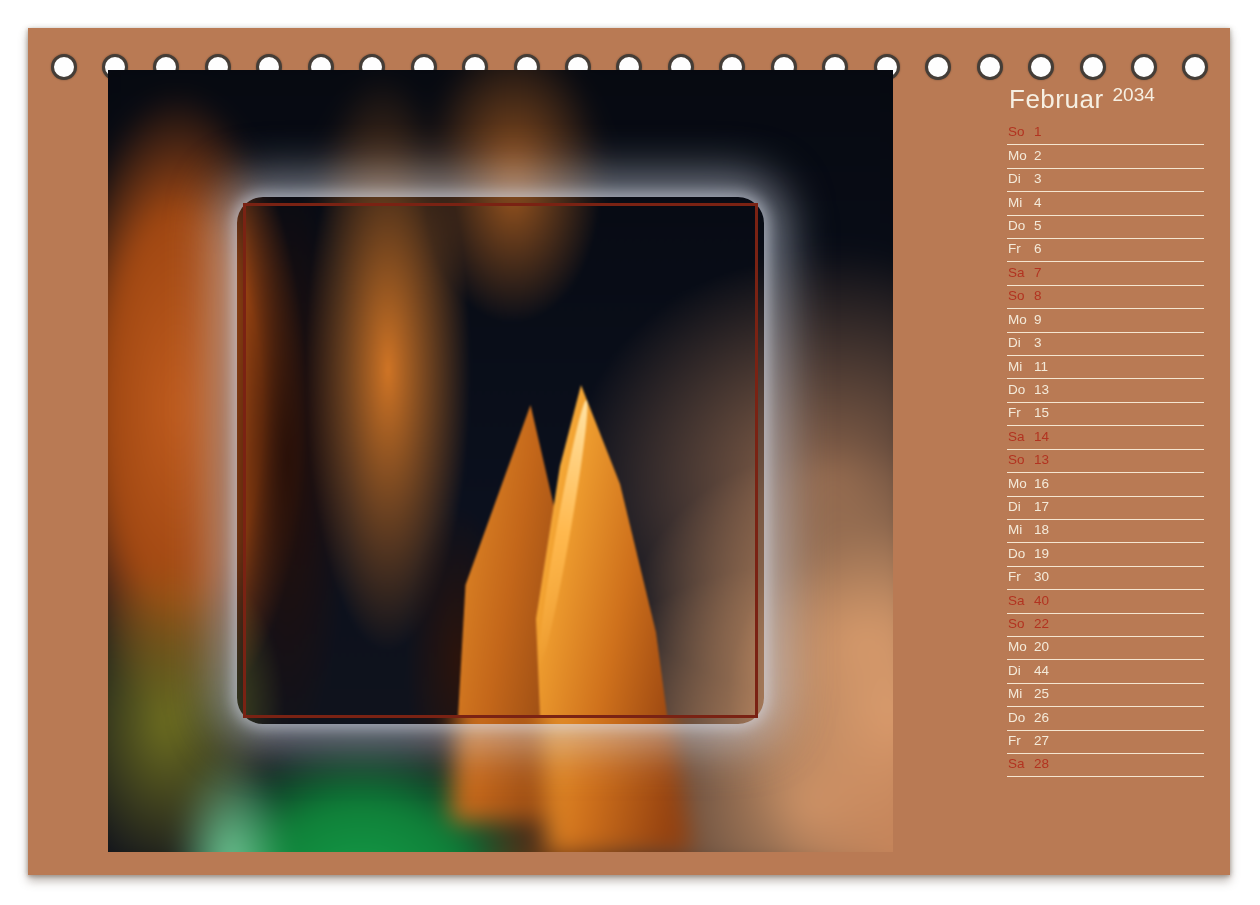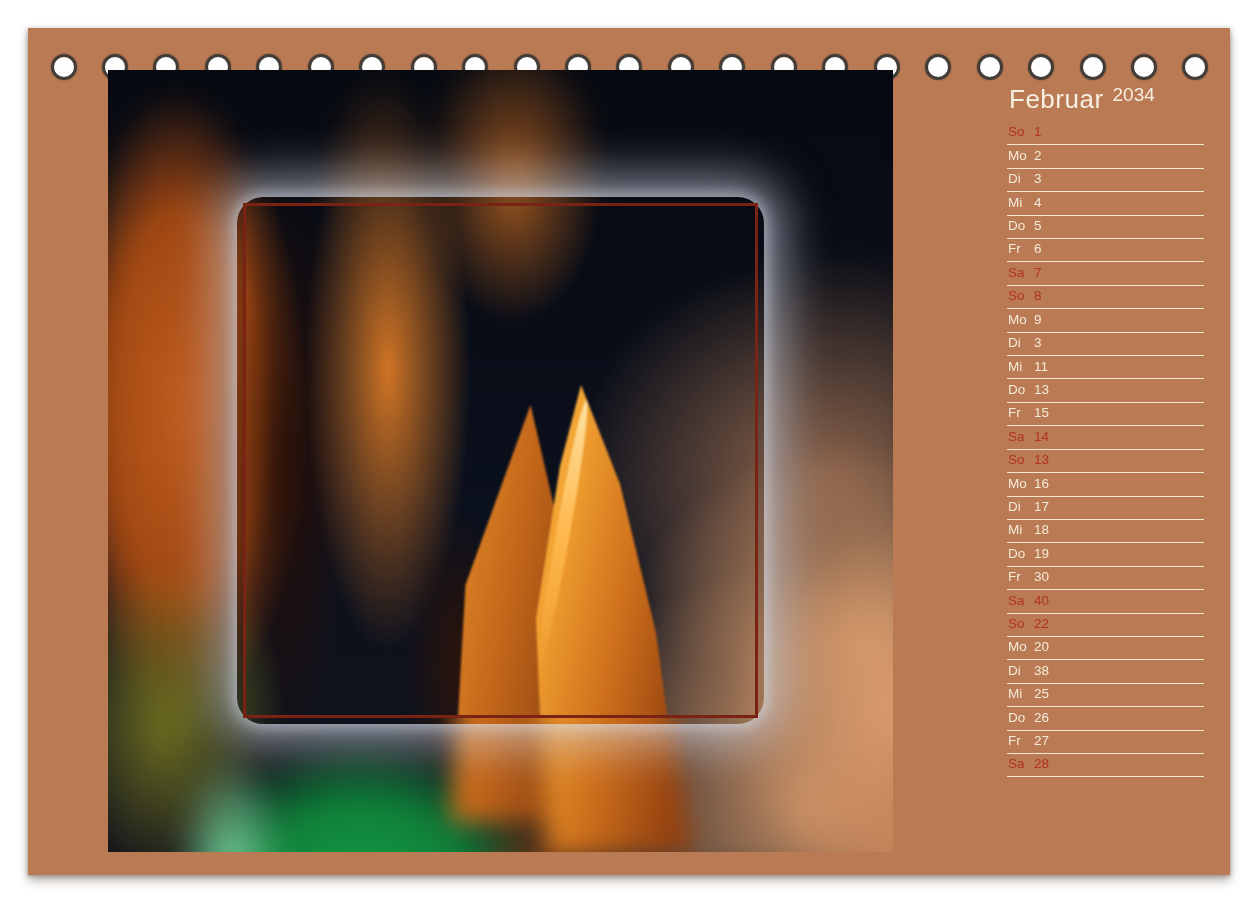--- a/index.html
+++ b/index.html
@@ -270,21 +270,21 @@
         <div class="day-row weekend">
           <span class="d">So</span>
           <span class="n">22</span>
         </div>
         <div class="day-row">
           <span class="d">Mo</span>
           <span class="n">20</span>
         </div>
         <div class="day-row">
           <span class="d">Di</span>
-          <span class="n">38</span>
+          <span class="n">44</span>
         </div>
         <div class="day-row">
           <span class="d">Mi</span>
           <span class="n">25</span>
         </div>
         <div class="day-row">
           <span class="d">Do</span>
           <span class="n">26</span>
         </div>
         <div class="day-row">

